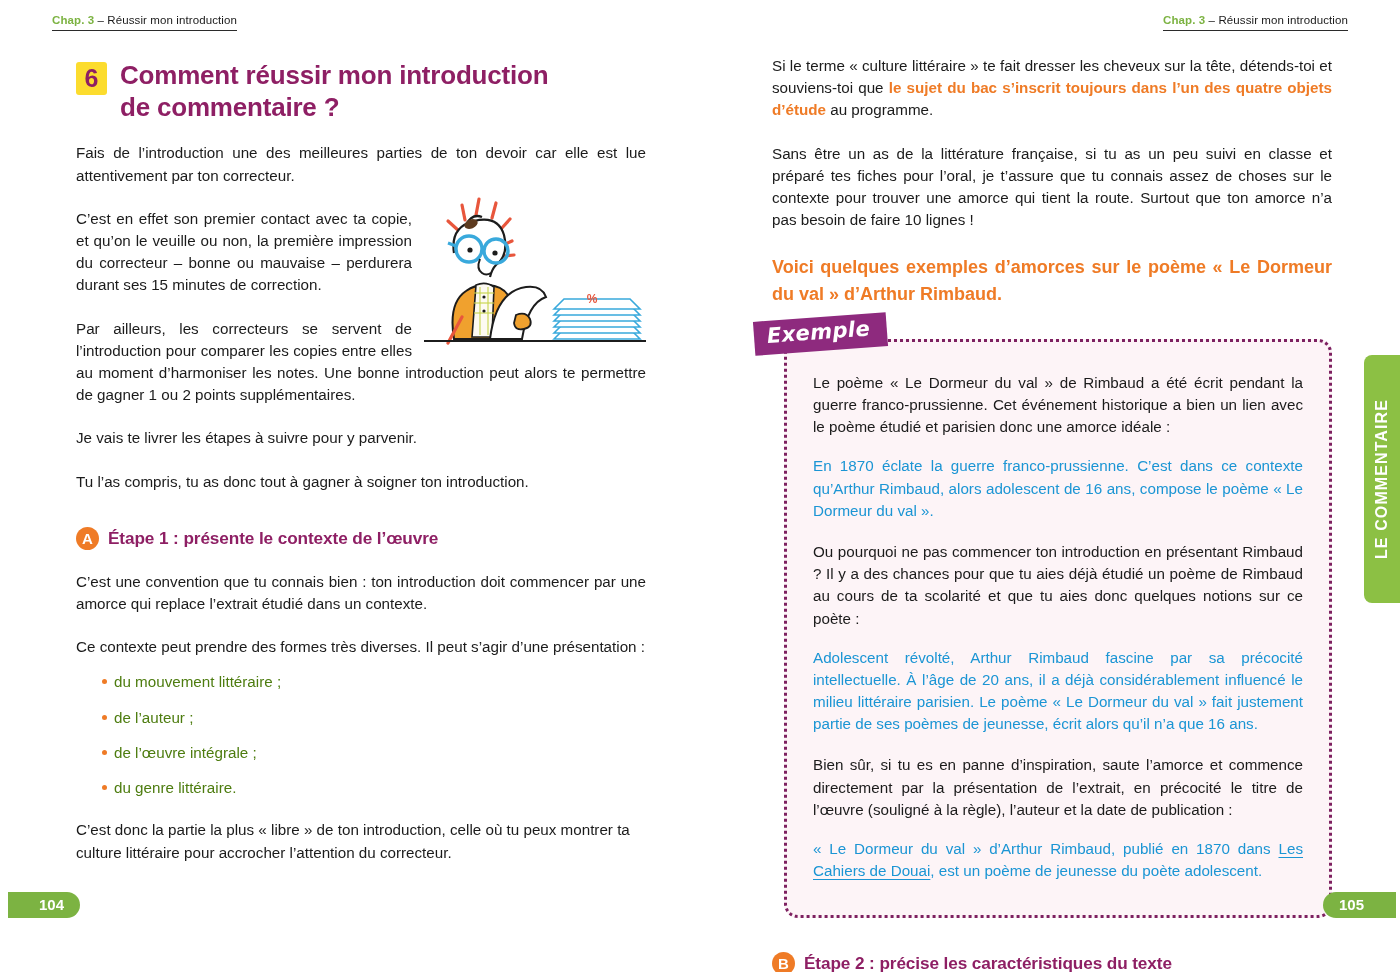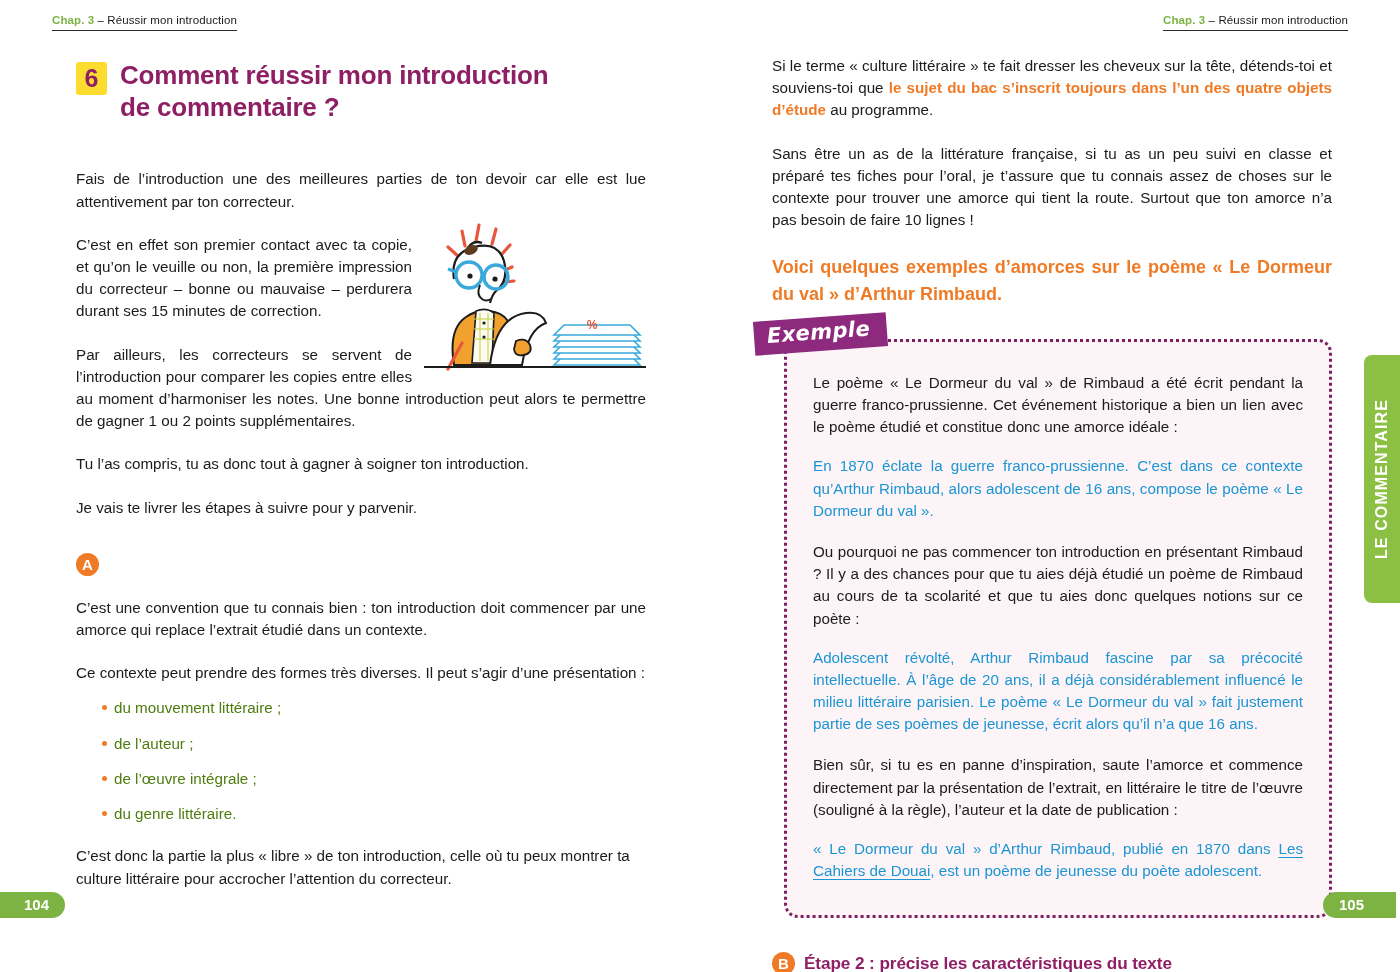--- a/index.html
+++ b/index.html
@@ -65,21 +65,21 @@
 
   
   p.body {
     font-size: 15.2px;
     line-height: 1.46;
     color: #1b1b1b;
     text-align: justify;
     margin-top: 21px;
   }
   p.body.nojust { text-align: left; }
-  p.first { margin-top: 45px; }
+  p.first { margin-top: 19px; }
 
   
   .illus-float {
     float: right;
     width: 222px;
     height: 152px;
     margin: 6px 0 4px 12px;
     shape-outside: inset(0);
   }
 
@@ -199,21 +199,21 @@
   .folio {
     position: absolute;
     bottom: 18px;
     background: #7cb342;
     color: #ffffff;
     font-size: 15px;
     font-weight: bold;
     padding: 5px 16px 6px 16px;
     line-height: 1;
   }
-  .folio-left  { left: 0;  border-radius: 0 13px 13px 0; padding-left: 24px; }
+  .folio-left  { left: 8px;  border-radius: 0 13px 13px 0; padding-left: 31px; }
   .folio-right { right: 4px; border-radius: 13px 0 0 13px; padding-right: 32px; }
 
   
   .gutter {
     position: absolute;
     left: 700px; top: 0;
     width: 1px; height: 972px;
     background: transparent;
   }
 </style>
@@ -300,25 +300,26 @@
           <path d="M130 128 l10 -10 h66 l10 10 z"></path>
           <path d="M130 122 l10 -10 h66 l10 10 z"></path>
           <path d="M130 116 l10 -10 h66 l10 10 z"></path>
         </g>
         <text x="168" y="110" font-family="'Liberation Sans', sans-serif" font-size="12" fill="#e8563c" font-weight="bold" text-anchor="middle">%</text>
       </svg>
     </div>
 
     <p class="body">C’est en effet son premier contact avec ta copie, et qu’on le veuille ou non, la première impression du correcteur – bonne ou mauvaise – perdurera durant ses 15 minutes de correction.</p>
     <p class="body">Par ailleurs, les correcteurs se servent de l’introduction pour comparer les copies entre elles au moment d’harmoniser les notes. Une bonne introduction peut alors te permettre de gagner 1 ou 2 points supplémentaires.</p>
+    <p class="body nojust">Je vais te livrer les étapes à suivre pour y parvenir.</p>
     <p class="body nojust">Tu l’as compris, tu as donc tout à gagner à soigner ton introduction.</p>
-    <p class="body nojust">Je vais te livrer les étapes à suivre pour y parvenir.</p>
 
     <div class="step-head">
       <div class="step-badge">A</div>
+      <div class="step-title">Étape 1 : présente le contexte de l’œuvre</div>
     </div>
 
     <p class="body">C’est une convention que tu connais bien : ton introduction doit commencer par une amorce qui replace l’extrait étudié dans un contexte.</p>
     <p class="body nojust">Ce contexte peut prendre des formes très diverses. Il peut s’agir d’une présentation :</p>
 
     <ul class="dots">
       <li>du mouvement littéraire ;</li>
       <li>de l’auteur ;</li>
       <li>de l’œuvre intégrale ;</li>
       <li>du genre littéraire.</li>
@@ -331,25 +332,25 @@
 
     <p class="body" style="margin-top:0"><span>Si le terme « culture littéraire » te fait dresser les cheveux sur la tête, détends-toi et souviens-toi que </span><span class="hl-orange">le sujet du bac s’inscrit toujours dans l’un des quatre objets d’étude</span><span> au programme.</span></p>
 
     <p class="body">Sans être un as de la littérature française, si tu as un peu suivi en classe et préparé tes fiches pour l’oral, je t’assure que tu connais assez de choses sur le contexte pour trouver une amorce qui tient la route. Surtout que ton amorce n’a pas besoin de faire 10 lignes !</p>
 
     <p class="p-orange">Voici quelques exemples d’amorces sur le poème « Le Dormeur du val » d’Arthur Rimbaud.</p>
 
     <div class="exemple-wrap">
       <div class="exemple-tag">Exemple</div>
       <div class="exemple-box">
-        <p>Le poème « Le Dormeur du val » de Rimbaud a été écrit pendant la guerre franco-prussienne. Cet événement historique a bien un lien avec le poème étudié et constitue donc une amorce idéale :</p>
+        <p>Le poème « Le Dormeur du val » de Rimbaud a été écrit pendant la guerre franco-prussienne. Cet événement historique a bien un lien avec le poème étudié et parisien donc une amorce idéale :</p>
         <p class="quote">En 1870 éclate la guerre franco-prussienne. C’est dans ce contexte qu’Arthur Rimbaud, alors adolescent de 16 ans, compose le poème « Le Dormeur du val ».</p>
         <p>Ou pourquoi ne pas commencer ton introduction en présentant Rimbaud ? Il y a des chances pour que tu aies déjà étudié un poème de Rimbaud au cours de ta scolarité et que tu aies donc quelques notions sur ce poète :</p>
         <p class="quote">Adolescent révolté, Arthur Rimbaud fascine par sa précocité intellectuelle. À l’âge de 20 ans, il a déjà considérablement influencé le milieu littéraire parisien. Le poème « Le Dormeur du val » fait justement partie de ses poèmes de jeunesse, écrit alors qu’il n’a que 16 ans.</p>
-        <p>Bien sûr, si tu es en panne d’inspiration, saute l’amorce et commence directement par la présentation de l’extrait, en littéraire le titre de l’œuvre (souligné à la règle), l’auteur et la date de publication :</p>
+        <p>Bien sûr, si tu es en panne d’inspiration, saute l’amorce et commence directement par la présentation de l’extrait, en précocité le titre de l’œuvre (souligné à la règle), l’auteur et la date de publication :</p>
         <p class="quote"><span>« Le Dormeur du val » d’Arthur Rimbaud, publié en 1870 dans </span><span class="u-line">Les Cahiers de Douai</span><span>, est un poème de jeunesse du poète adolescent.</span></p>
       </div>
     </div>
 
     <div class="step-head">
       <div class="step-badge">B</div>
       <div class="step-title">Étape 2 : précise les caractéristiques du texte</div>
     </div>
 
   </div>

